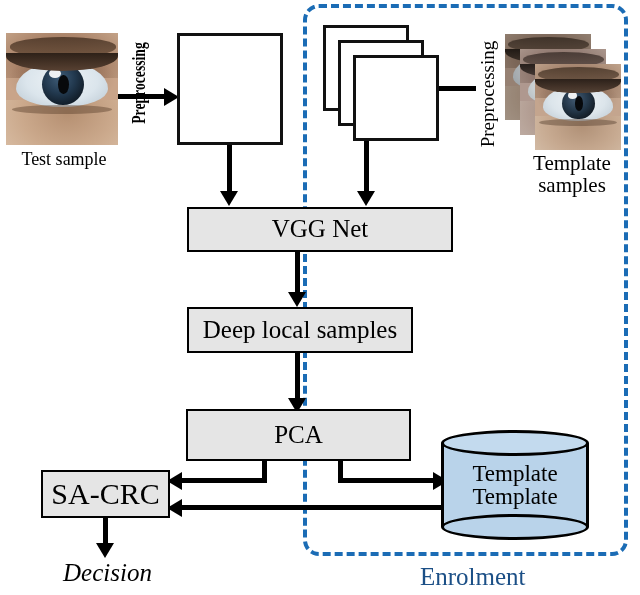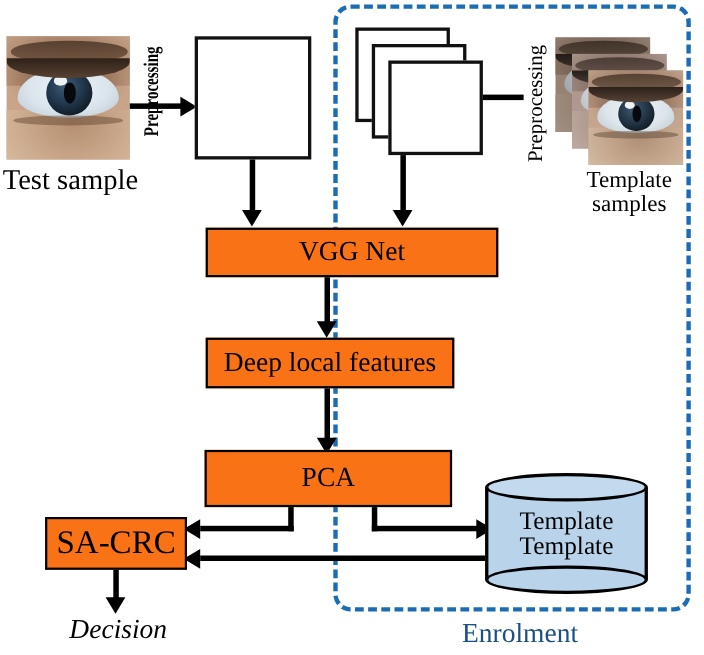--- a/index.html
+++ b/index.html
@@ -6,21 +6,21 @@
   body{width:640px;height:595px;position:relative;overflow:hidden;
        font-family:"Liberation Serif","DejaVu Serif",serif;color:#000;}
   #stage{position:absolute;inset:0;width:640px;height:595px;}
 
   
   .enrol-box{position:absolute;border:4px dashed #1b6cb5;border-radius:16px;
              box-sizing:border-box;background:transparent;}
 
   
   .pbox{position:absolute;box-sizing:border-box;border:2.5px solid #000;
-        background:#f97316;display:flex;align-items:center;justify-content:center;
+        background:#e5e5e5;display:flex;align-items:center;justify-content:center;
         text-align:center;line-height:1.05;}
 
   
   .sq{position:absolute;box-sizing:border-box;border:3px solid #111;background:#fff;}
 
   
   .lbl{position:absolute;text-align:center;line-height:1.07;white-space:pre-line;}
 
   .vlbl{position:absolute;transform-origin:50% 50%;white-space:nowrap;}
 
@@ -86,21 +86,21 @@
     <div class="ball">
       <div class="iris">
         <div class="pupil"></div>
       </div>
       <div class="glint"></div>
     </div>
     <div class="lidtop"></div>
     <div class="lidlow"></div>
   </div>
 
-  <div class="lbl" style="left:0px;top:150px;width:128px;font-size:26px;">Test sample</div>
+  <div class="lbl" style="left:0px;top:150px;width:128px;font-size:18px;">Test sample</div>
 
   <div class="vlbl" style="left:77px;top:72px;width:124px;font-size:19px;font-weight:bold;
               text-align:center;transform:rotate(-90deg) scaleX(0.72);">Preprocessing</div>
 
   <div class="ln" style="left:118px;top:94px;width:54px;height:5px;"></div>
   <div class="ah ah-r" style="left:164px;top:88px;"></div>
 
   <div class="sq" style="left:177px;top:33px;width:106px;height:112px;"></div>
 
   <div class="eye tmpl tint-a" style="left:505px;top:34px;width:86px;height:86px;">
@@ -161,21 +161,21 @@
   <div class="ah ah-d" style="left:220px;top:191px;"></div>
 
   <div class="ln" style="left:364px;top:141px;width:5px;height:54px;"></div>
   <div class="ah ah-d" style="left:357px;top:191px;"></div>
 
   <div class="pbox" style="left:187px;top:207px;width:266px;height:45px;font-size:25px;">VGG Net</div>
 
   <div class="ln" style="left:295px;top:252px;width:5px;height:45px;"></div>
   <div class="ah ah-d" style="left:288px;top:292px;"></div>
 
-  <div class="pbox" style="left:187px;top:307px;width:226px;height:46px;font-size:25px;">Deep local features</div>
+  <div class="pbox" style="left:187px;top:307px;width:226px;height:46px;font-size:25px;">Deep local samples</div>
 
   <div class="ln" style="left:295px;top:353px;width:5px;height:52px;"></div>
   <div class="ah ah-d" style="left:288px;top:398px;"></div>
 
   <div class="pbox" style="left:186px;top:409px;width:225px;height:52px;font-size:25px;">PCA</div>
 
   <div class="ln" style="left:262px;top:461px;width:5px;height:22px;"></div>
   <div class="ln" style="left:182px;top:478px;width:85px;height:5px;"></div>
   <div class="ah ah-l" style="left:167px;top:472px;"></div>
 

